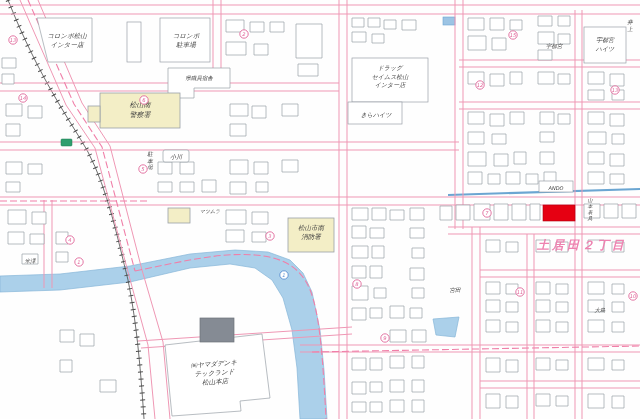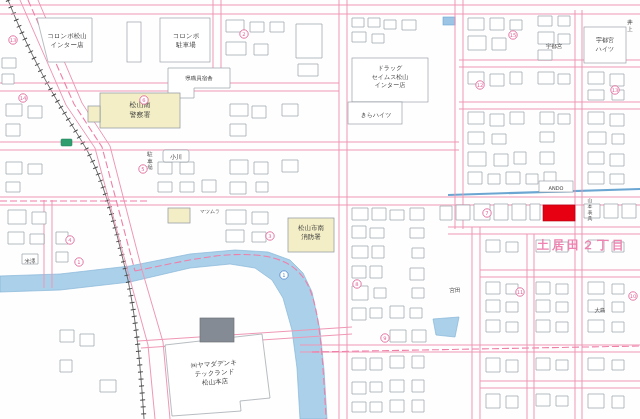--- a/index.html
+++ b/index.html
@@ -1,17 +1,17 @@
 <!DOCTYPE html>
 <html><head>
 <meta charset="utf-8">
 <style>
   html,body{margin:0;padding:0;background:#fff;}
   #stage{position:relative;width:640px;height:419px;overflow:hidden;background:#fefefe;
-         font-family:"DejaVu Sans",sans-serif;}
+         font-family:"DejaVu Sans",sans-serif;font-style:italic;}
   svg{display:block;}
   .road{stroke:#ef97b4;stroke-width:1;fill:none;}
   .rail-line{stroke:#4b4b4b;stroke-width:.8;fill:none;}
   .rail-ties{stroke:#4b4b4b;stroke-width:5;fill:none;stroke-dasharray:1 6;}
   .bound{stroke:#f07fa8;stroke-width:1.1;fill:none;stroke-dasharray:7 3;}
   .water{fill:#abd0ea;stroke:#86b6d8;stroke-width:.7;}
   .chan{stroke:#6ba6d2;stroke-width:2;fill:none;}
   .bld{fill:#ffffff;stroke:#9aa0a8;stroke-width:.7;}
   .bld-y{fill:#f3eec6;stroke:#9aa0a8;stroke-width:.8;}
   .bld-d{fill:#858b94;stroke:#6d727a;stroke-width:.7;}

